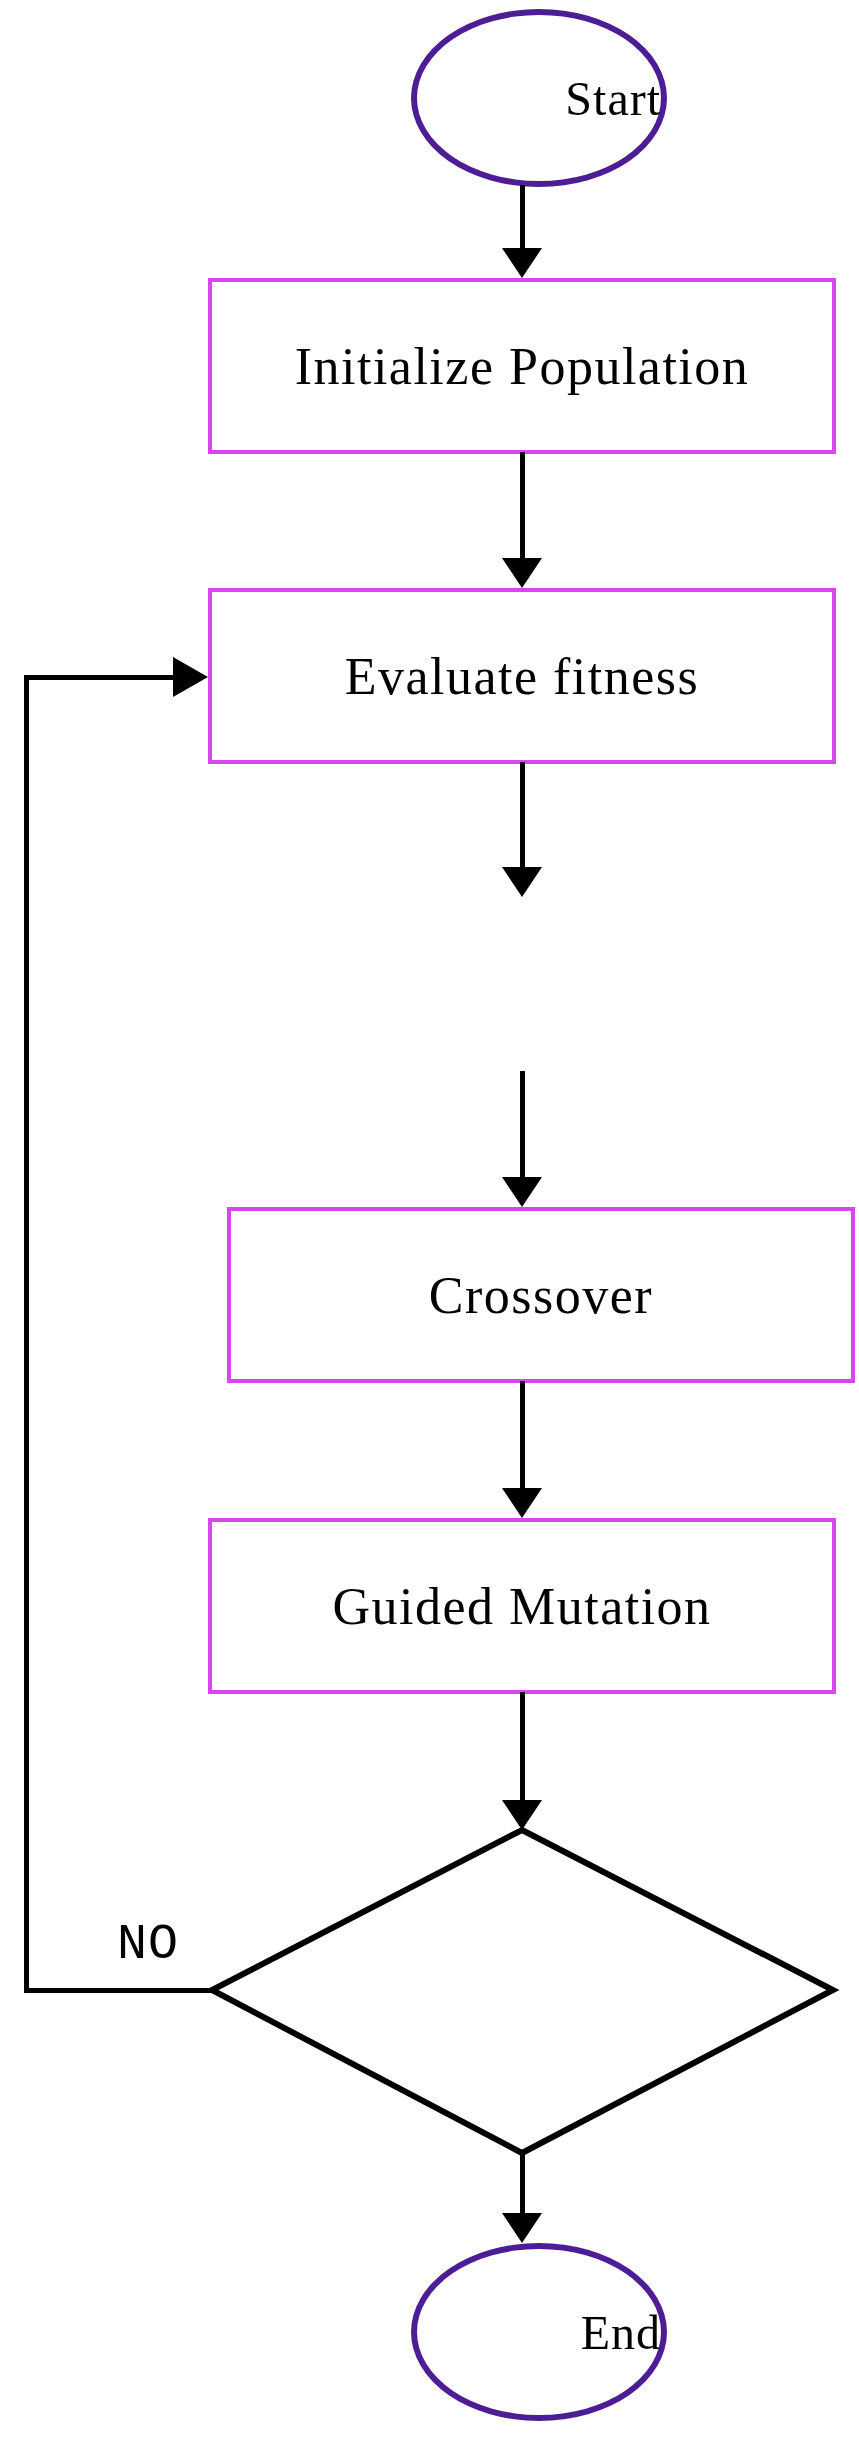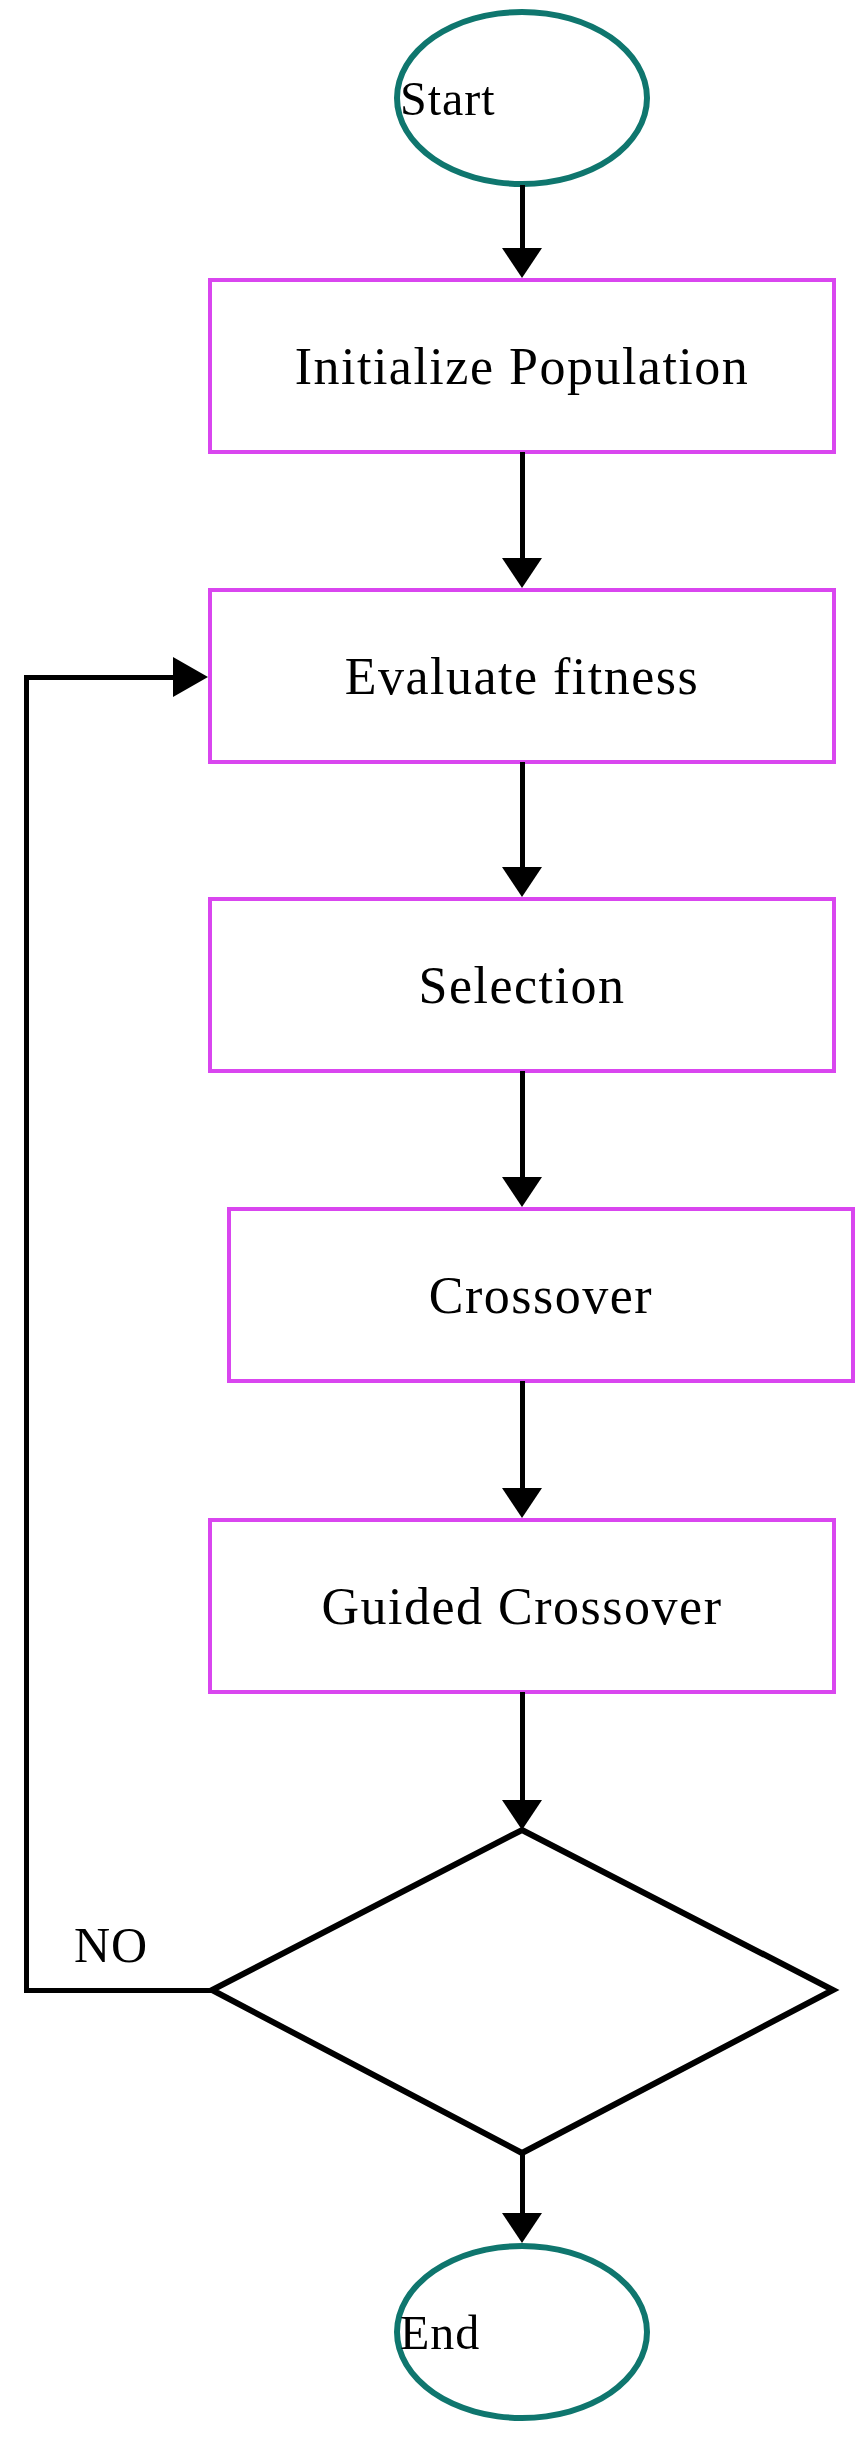--- a/index.html
+++ b/index.html
@@ -12,33 +12,33 @@
     overflow:hidden;
   }
   
   .node-rect{
     position:absolute;left:208px;width:628px;height:176px;
     border:4px solid #d946ef;box-sizing:border-box;background:#fff;
     display:flex;align-items:center;justify-content:center;
     font-size:52px;letter-spacing:1.5px;white-space:nowrap;
   }
   .node-ellipse{
-    position:absolute;left:394px;width:256px;height:178px;
-    border:6px solid #0f766e;border-radius:50%;box-sizing:border-box;background:#fff;
-    display:flex;align-items:center;justify-content:flex-start;
+    position:absolute;left:411px;width:256px;height:178px;
+    border:6px solid #4c1d95;border-radius:50%;box-sizing:border-box;background:#fff;
+    display:flex;align-items:center;justify-content:flex-end;
     font-size:48px;letter-spacing:1px;
   }
   .diamond-svg{position:absolute;left:205px;top:1824px;}
   .diamond-label{
     position:absolute;left:230px;top:1928px;width:585px;
     text-align:center;font-size:42px;line-height:54px;letter-spacing:1px;
   }
   .edge-label{
-    position:absolute;left:51px;top:1916px;width:120px;
-    text-align:center;font-size:50px;letter-spacing:1px;
+    position:absolute;left:59px;top:1916px;width:120px;
+    text-align:right;font-size:50px;letter-spacing:1px;font-family:Liberation Mono, monospace;
   }
   
   .vline{position:absolute;width:5px;background:#000;}
   .hline{position:absolute;height:5px;background:#000;}
   .arrow-down{
     position:absolute;width:0;height:0;left:502px;
     border-left:20px solid transparent;border-right:20px solid transparent;
     border-top:30px solid #000;
   }
   .arrow-right{
@@ -68,36 +68,33 @@
   <div class="vline cline" style="top:452px;height:106px;"></div>
   <div class="arrow-down" style="top:558px;"></div>
 
   <div class="node-rect" style="top:588px;">
     <span>Evaluate fitness</span>
   </div>
 
   <div class="vline cline" style="top:762px;height:105px;"></div>
   <div class="arrow-down" style="top:867px;"></div>
 
-  <div class="node-rect" style="top:897px;">
-    <span>Selection</span>
-  </div>
 
   <div class="vline cline" style="top:1071px;height:106px;"></div>
   <div class="arrow-down" style="top:1177px;"></div>
 
   <div class="node-rect" style="top:1207px;margin-left:19px;">
     <span>Crossover</span>
   </div>
 
   <div class="vline cline" style="top:1381px;height:107px;"></div>
   <div class="arrow-down" style="top:1488px;"></div>
 
   <div class="node-rect" style="top:1518px;">
-    <span>Guided Crossover</span>
+    <span>Guided Mutation</span>
   </div>
 
   <div class="vline cline" style="top:1692px;height:108px;"></div>
   <div class="arrow-down" style="top:1800px;"></div>
 
   <svg class="diamond-svg" width="640" height="335">
     <polygon points="317,6 628,166 317,329 7,166" fill="#ffffff" stroke="#000000" stroke-width="6" stroke-linejoin="miter"></polygon>
   </svg>
   <div class="diamond-label">
   </div>

